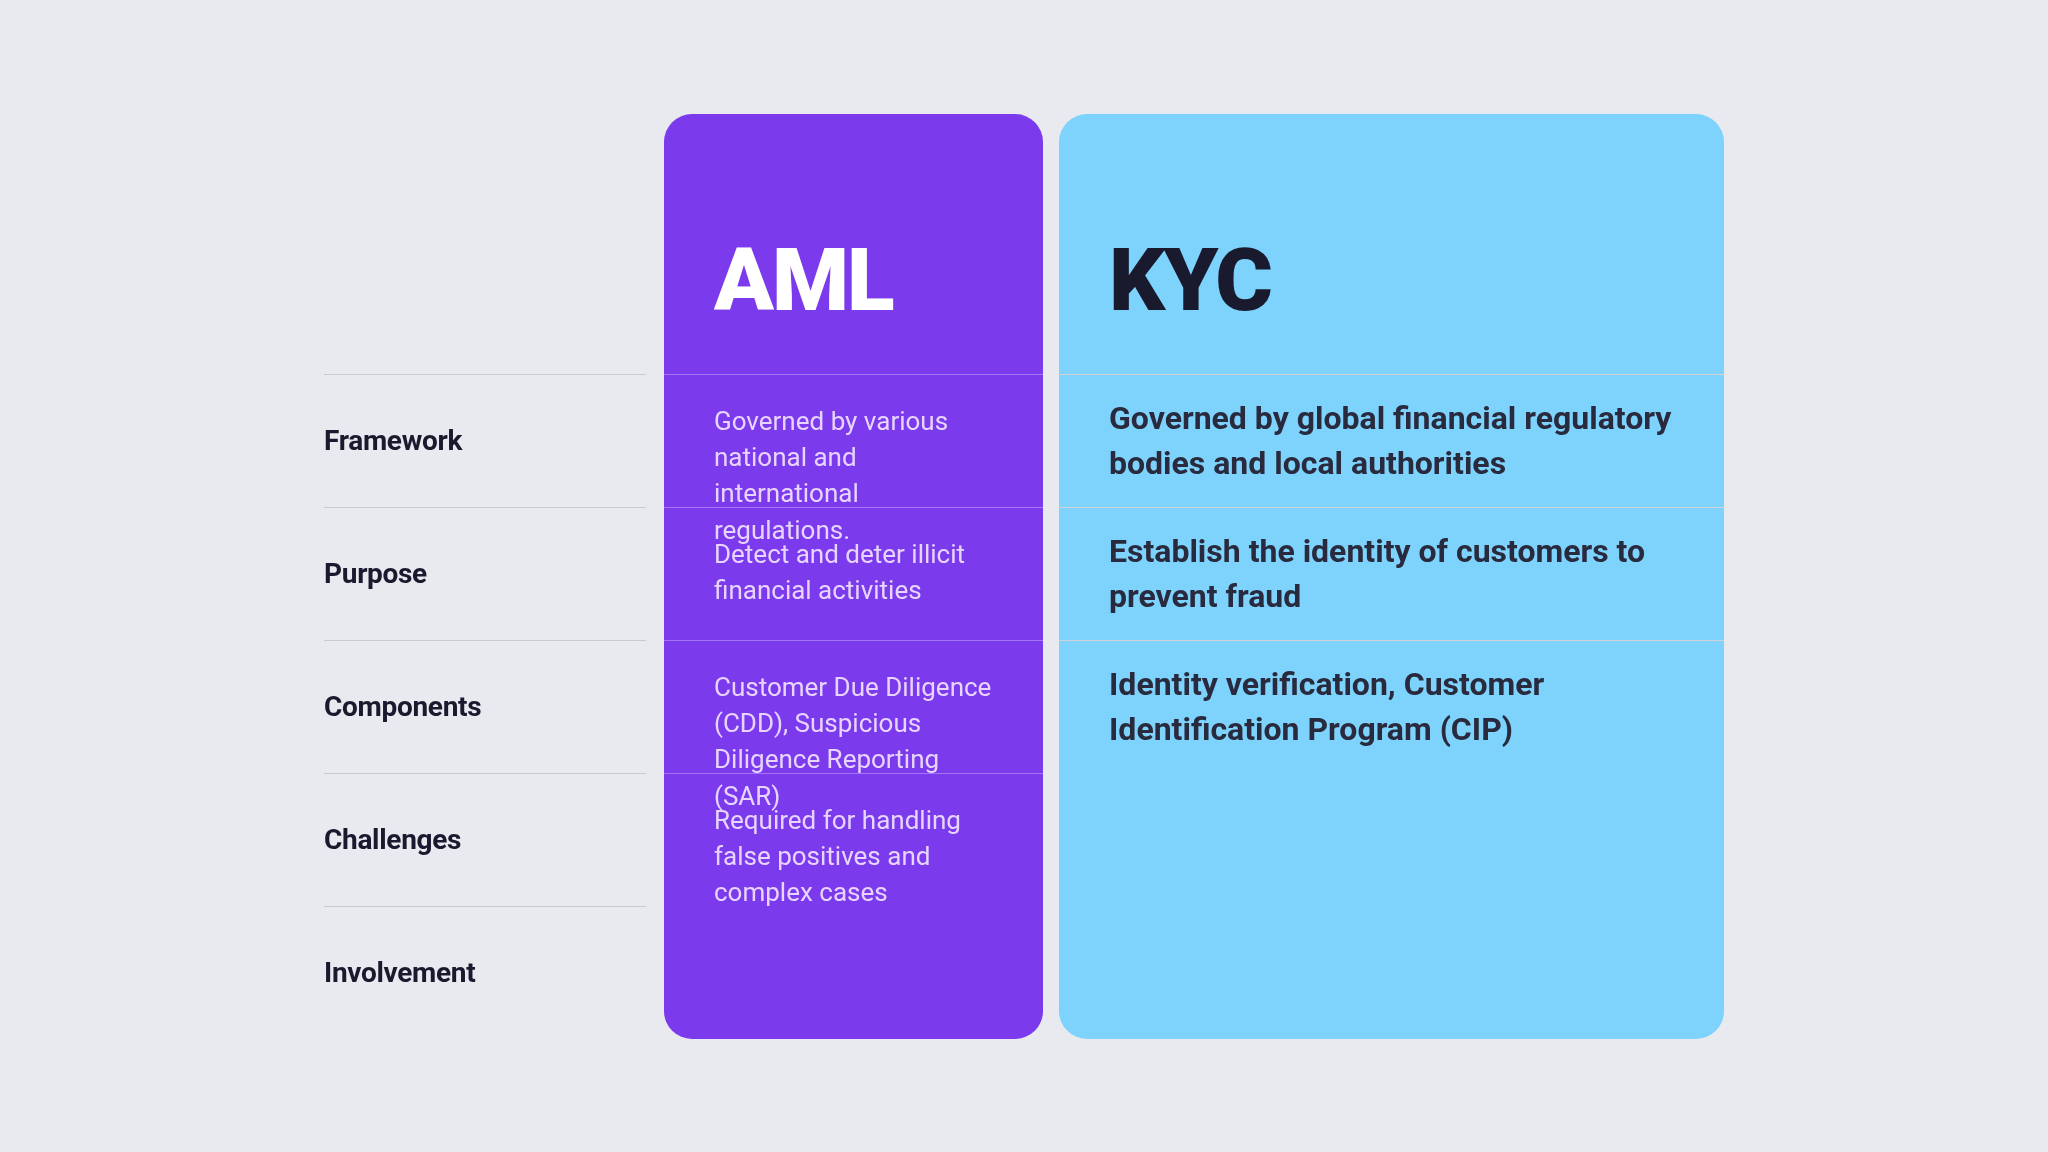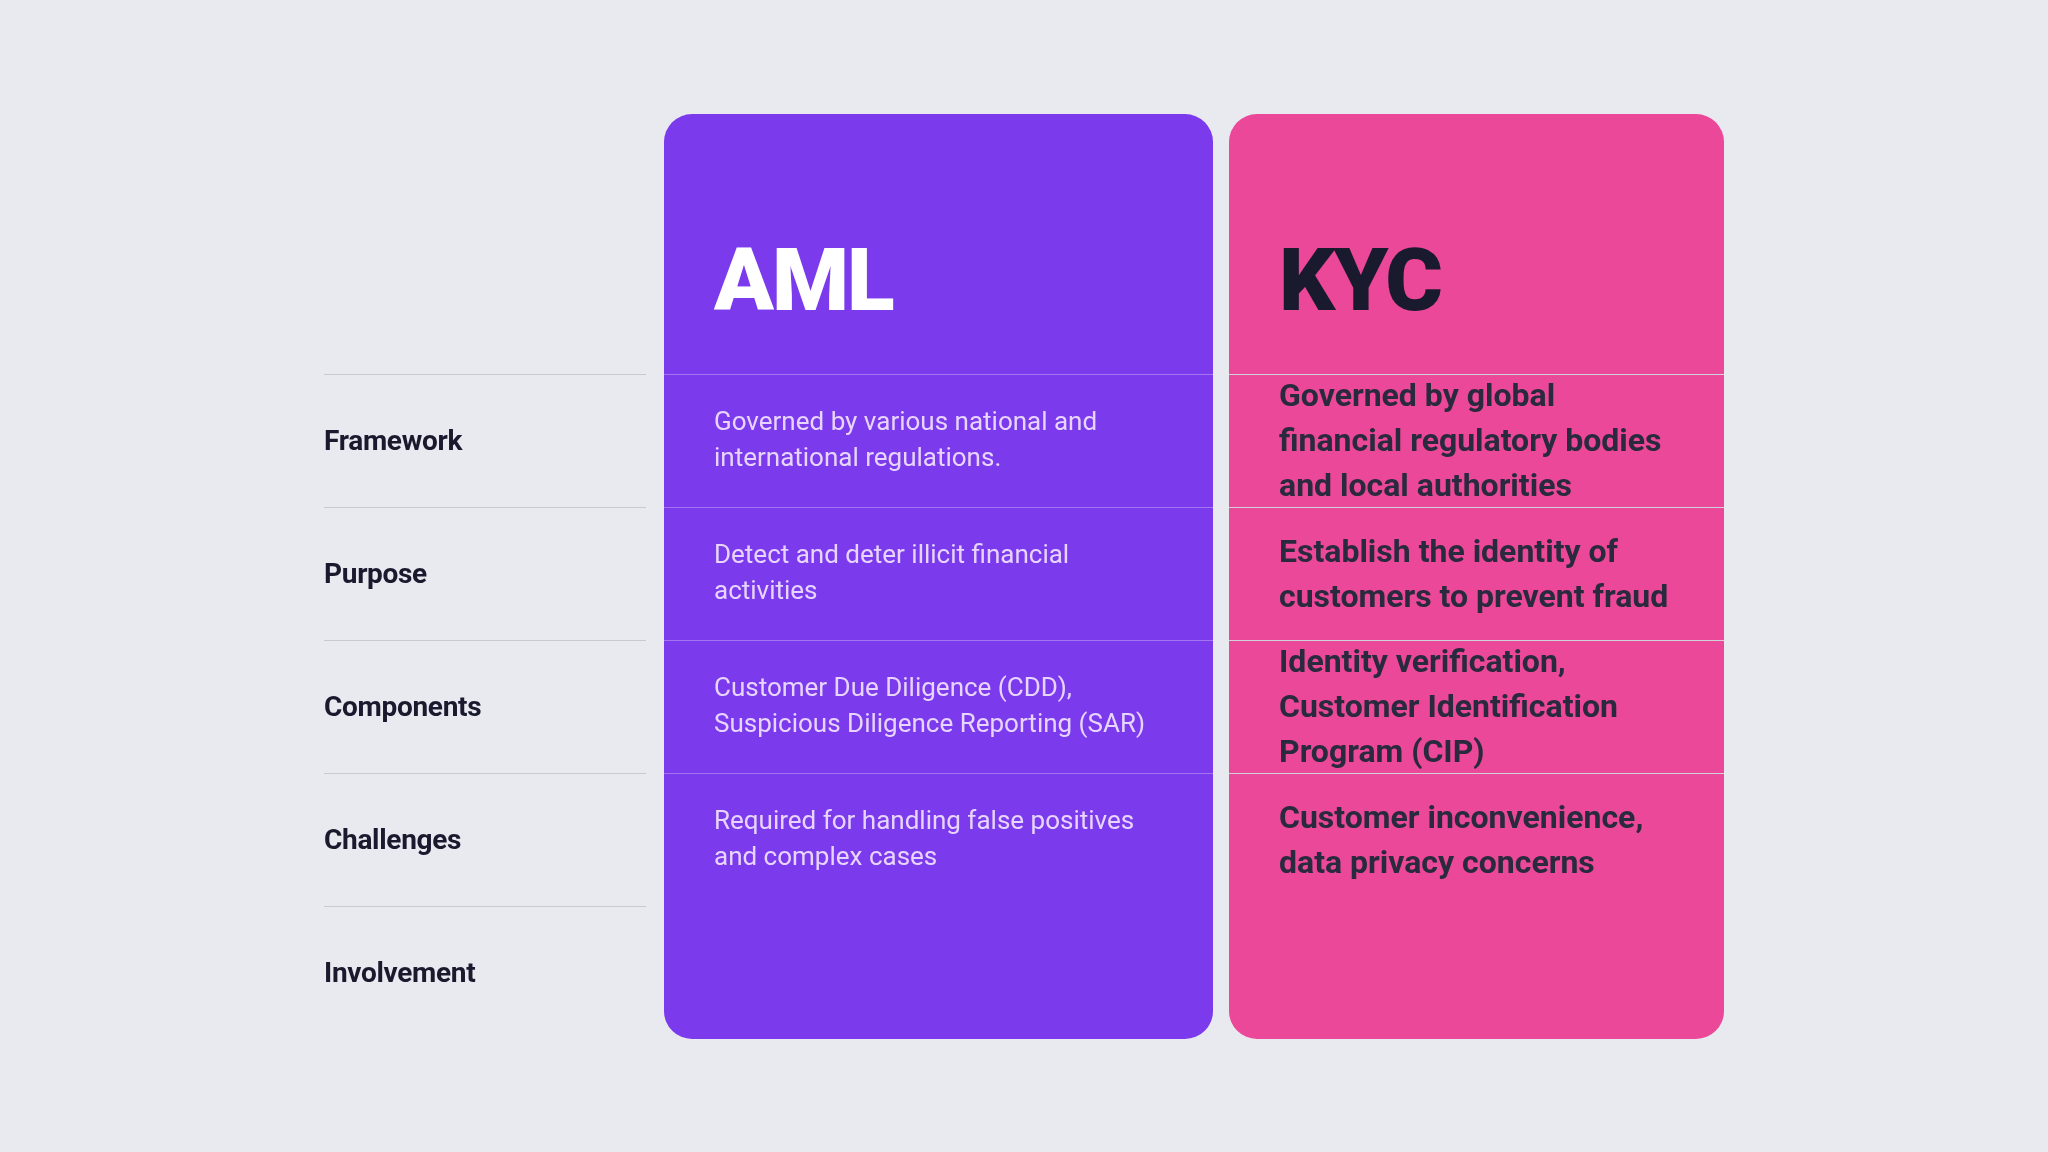--- a/index.html
+++ b/index.html
@@ -55,21 +55,21 @@
     .cards-wrapper {
       display: flex;
       flex: 1;
       gap: 0;
     }
 
     
     .aml-card {
       background-color: #7c3aed;
       border-radius: 28px;
-      width: 549px;
+      width: 379px;
       flex-shrink: 0;
       overflow: hidden;
     }
 
     .aml-header {
       padding: 60px 50px 50px 50px;
       height: 260px;
       display: flex;
       align-items: flex-end;
     }
@@ -99,21 +99,21 @@
 
     .aml-row-text {
       font-size: 26px;
       color: #e8d5ff;
       line-height: 1.4;
       font-weight: 400;
     }
 
     
     .kyc-card {
-      background-color: #ec4899;
+      background-color: #7dd3fc;
       border-radius: 28px;
       flex: 1;
       overflow: hidden;
       padding-bottom: 24px;
       margin-left: 16px;
     }
 
     .kyc-header {
       padding: 60px 50px 50px 50px;
       height: 260px;
@@ -204,20 +204,17 @@
       <div class="kyc-rows">
         <div class="kyc-row">
           <span class="kyc-row-text">Governed by global financial regulatory bodies and local authorities</span>
         </div>
         <div class="kyc-row">
           <span class="kyc-row-text">Establish the identity of customers to prevent fraud</span>
         </div>
         <div class="kyc-row">
           <span class="kyc-row-text">Identity verification, Customer Identification Program (CIP)</span>
         </div>
-        <div class="kyc-row">
-          <span class="kyc-row-text">Customer inconvenience, data privacy concerns</span>
-        </div>
       </div>
     </div>
 
   </div>
 </div>
 
 </body></html>

